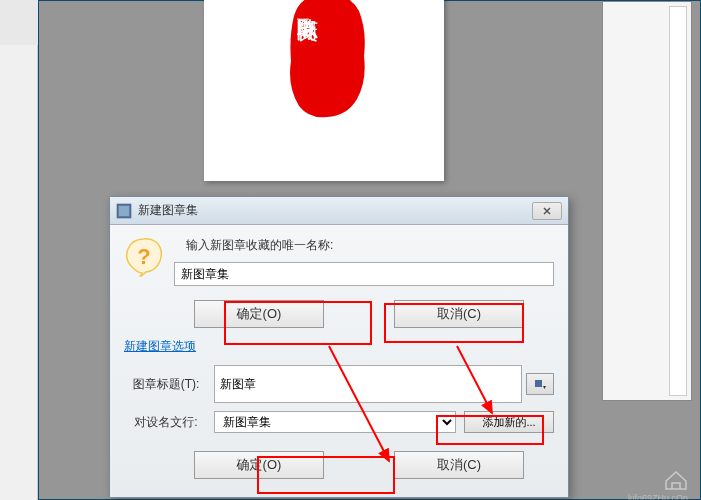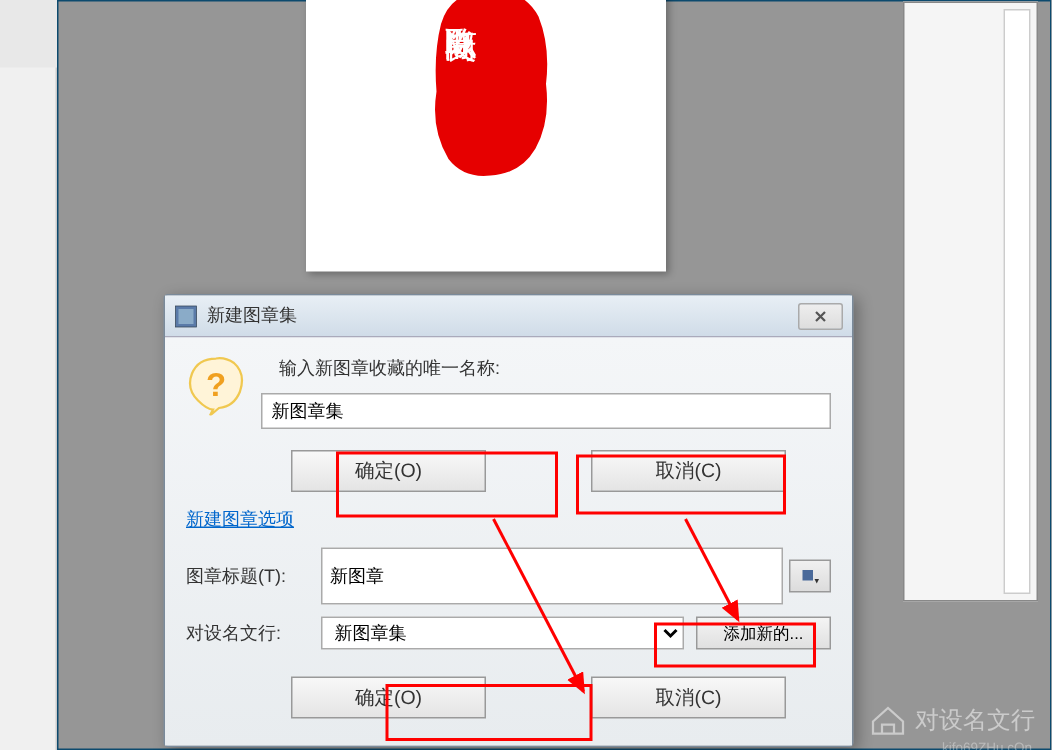--- a/index.html
+++ b/index.html
@@ -30,21 +30,21 @@
     .prompt-col { flex: 1; }
     .prompt-text { font-size: 12px; color: #333; margin-bottom: 8px; margin-left: 12px; }
     .text-input { width: 100%; height: 24px; border: 1px solid #aaa; background: #fff; padding: 2px 6px; font-size: 12px; }
     
     .btn-row { display: flex; justify-content: center; gap: 30px; margin: 14px 0 10px; }
     .btn { width: 130px; height: 28px; background: linear-gradient(#f8f8f8, #e4e4e4); border: 1px solid #999; font-size: 13px; color: #333; cursor: pointer; margin-left: 40px; }
     
     .section-link { font-size: 12px; color: #0066cc; text-decoration: underline; cursor: pointer; margin: 4px 0 10px; }
     
     .form-row { display: flex; align-items: center; margin-bottom: 8px; }
-    .form-label { width: 90px; text-align: left; font-size: 12px; color: #333; padding-right: 6px; }
+    .form-label { width: 90px; text-align: center; font-size: 12px; color: #333; padding-right: 6px; }
     .form-control { flex: 1; height: 38px; border: 1px solid #aaa; background: #fff; padding: 2px 5px; font-size: 12px; }
     .form-select { flex: 1; height: 22px; border: 1px solid #aaa; background: #fff; padding: 1px 4px; font-size: 12px; }
     .dropdown-btn { width: 28px; height: 22px; margin-left: 4px; background: linear-gradient(#f0f0f0, #dcdcdc); border: 1px solid #999; cursor: pointer; display: flex; align-items: center; justify-content: center; }
     .add-btn { width: 90px; height: 22px; margin-left: 8px; background: linear-gradient(#f4f4f4, #e0e0e0); border: 1px solid #999; font-size: 11px; cursor: pointer; }
     
     .bottom-btn-row { display: flex; justify-content: center; gap: 30px; margin-top: 18px; padding-bottom: 6px; }
     
     .red-box { position: absolute; border: 2px solid #ff0000; pointer-events: none; }
     .arrow { position: absolute; pointer-events: none; }
     
@@ -155,17 +155,16 @@
           <path d="M0,0 L7,3 L0,6 Z" fill="#ff0000"></path>
         </marker>
       </defs>
     <line x1="30" y1="5" x2="65" y2="72" stroke="#ff0000" stroke-width="2" marker-end="url(#ah2)"></line>
   </svg>
 
   <div class="watermark">
     <svg width="28" height="22" viewBox="0 0 28 22">
       <path d="M 4 12 L 14 3 L 24 12 L 24 20 L 4 20 Z M 10 14 L 18 14 L 18 20 L 10 20 Z" fill="none" stroke="rgba(255,255,255,0.5)" stroke-width="1.5"></path>
     </svg>
-    <span>对设名文行</span>
   </div>
   <div class="watermark-sub">kifo69ZHu.cOn</div>
 
 </div>
 
 </body></html>

